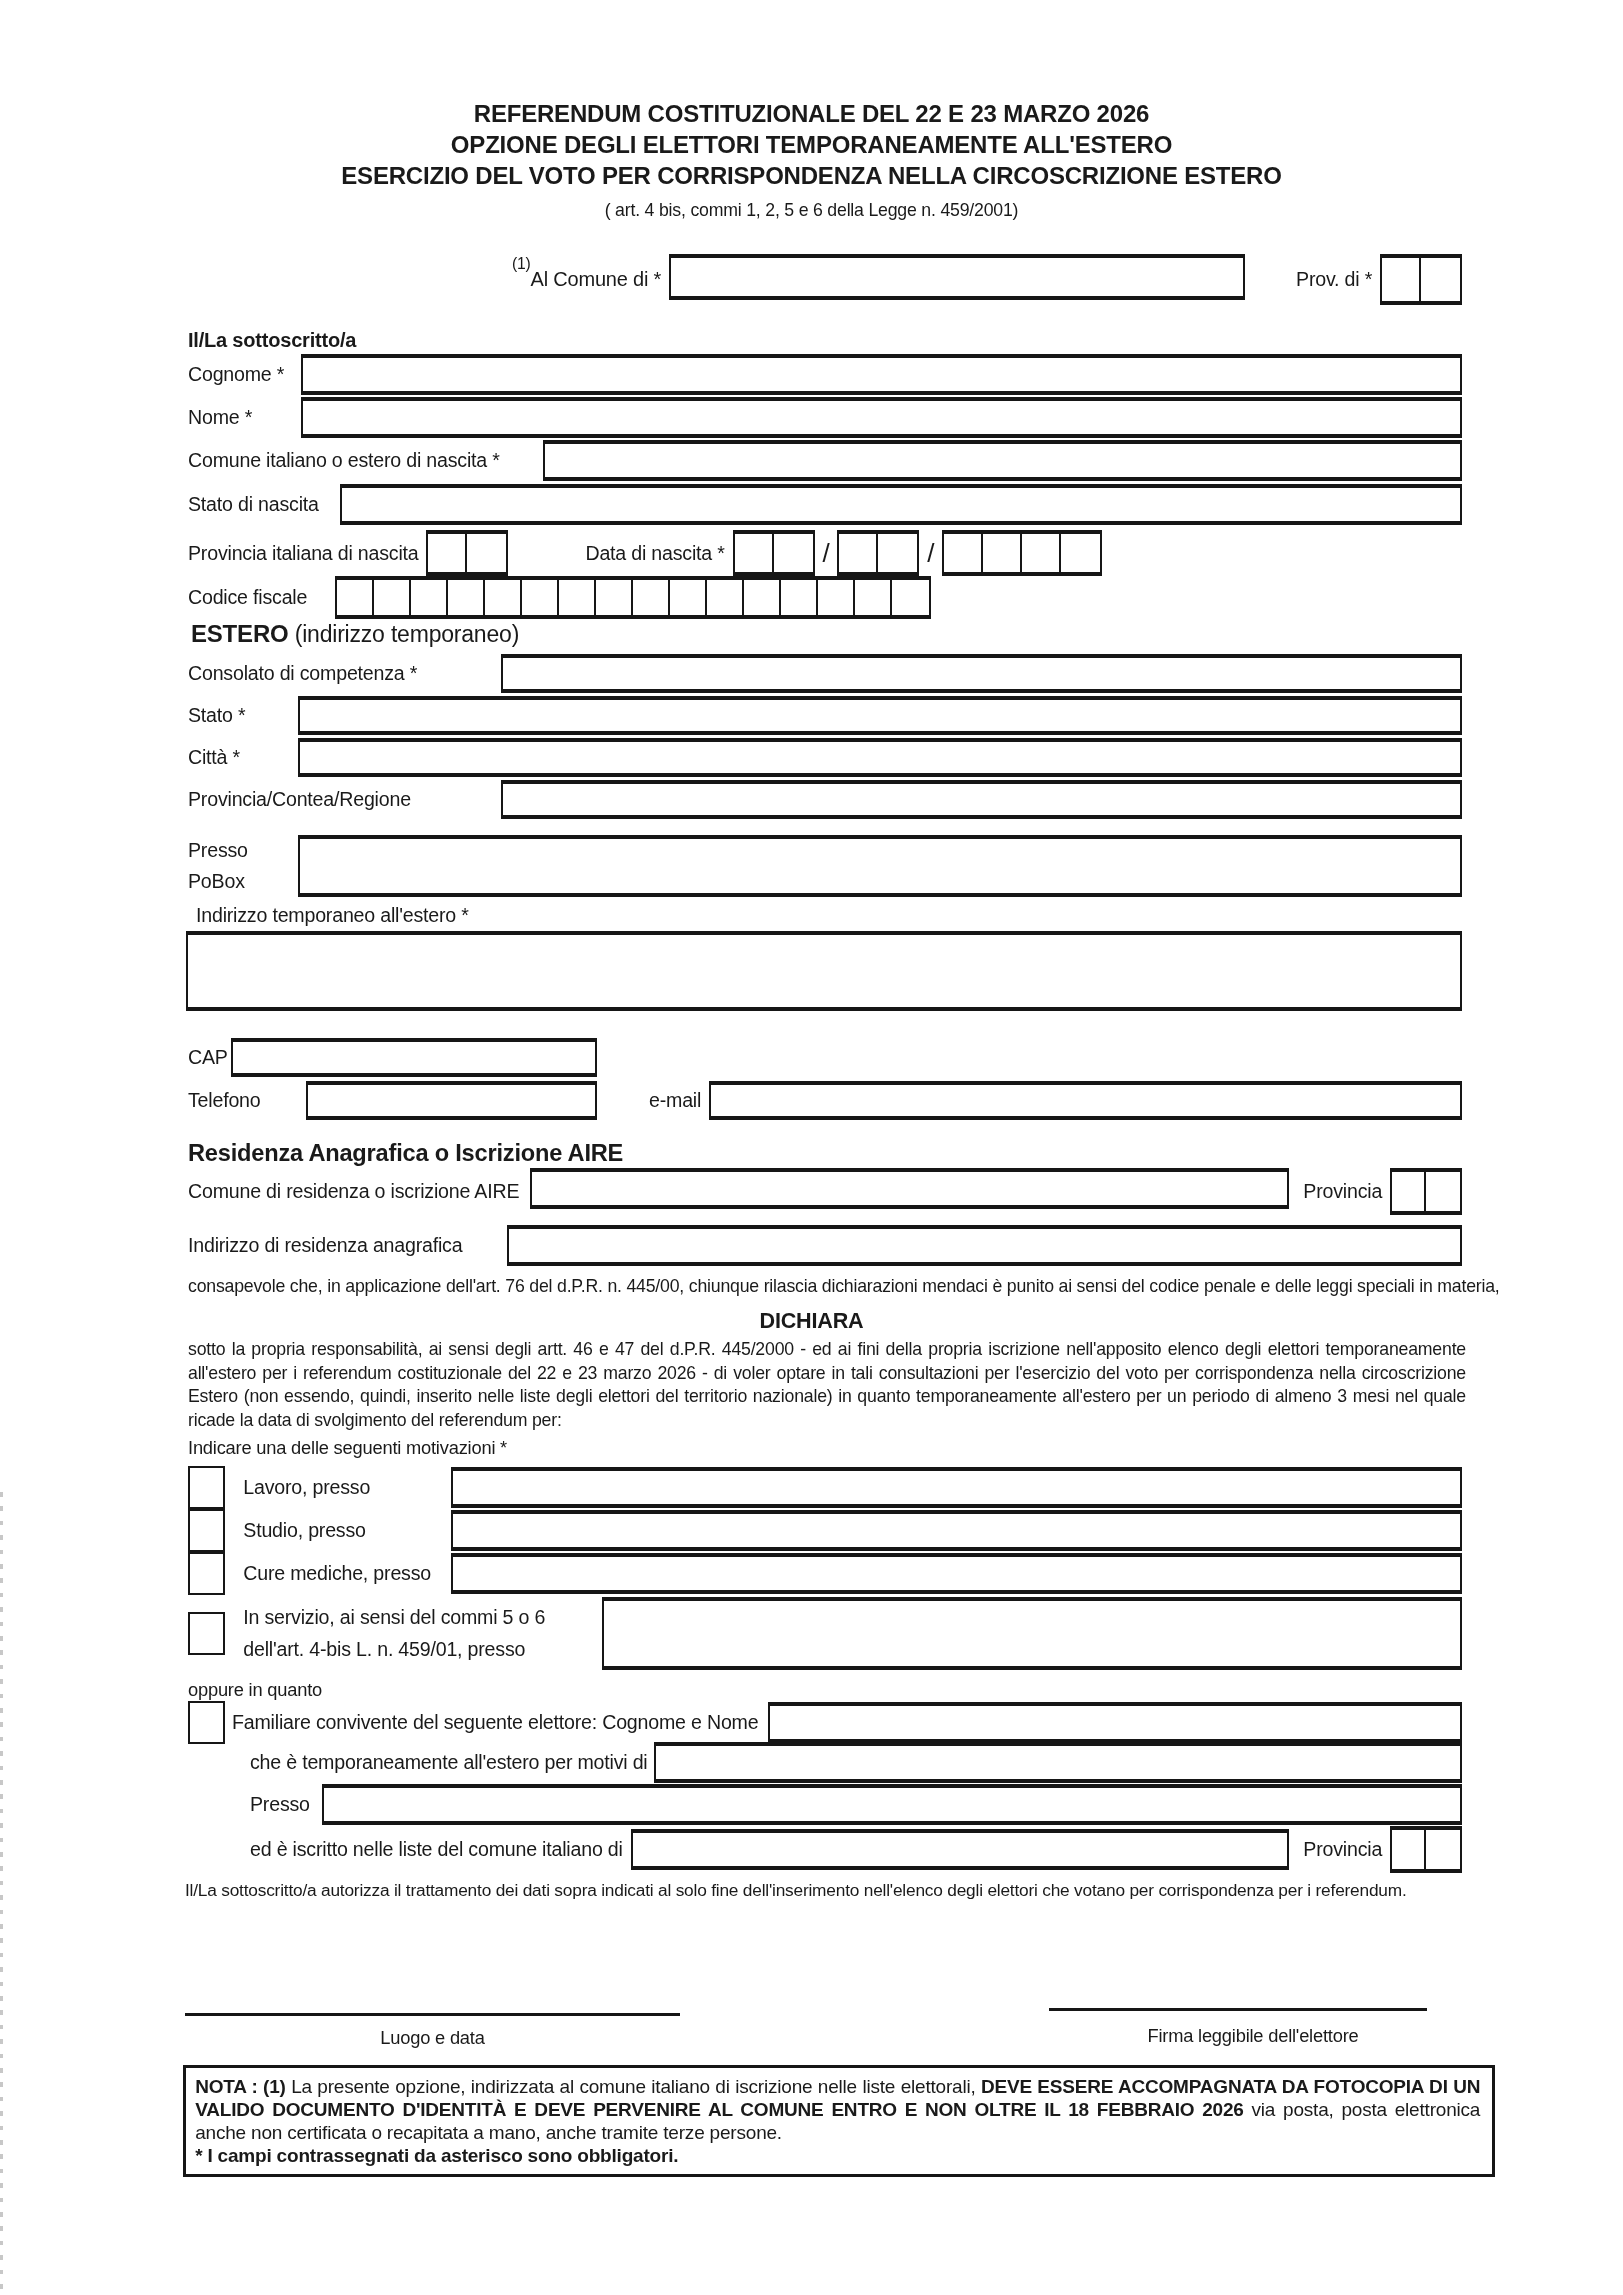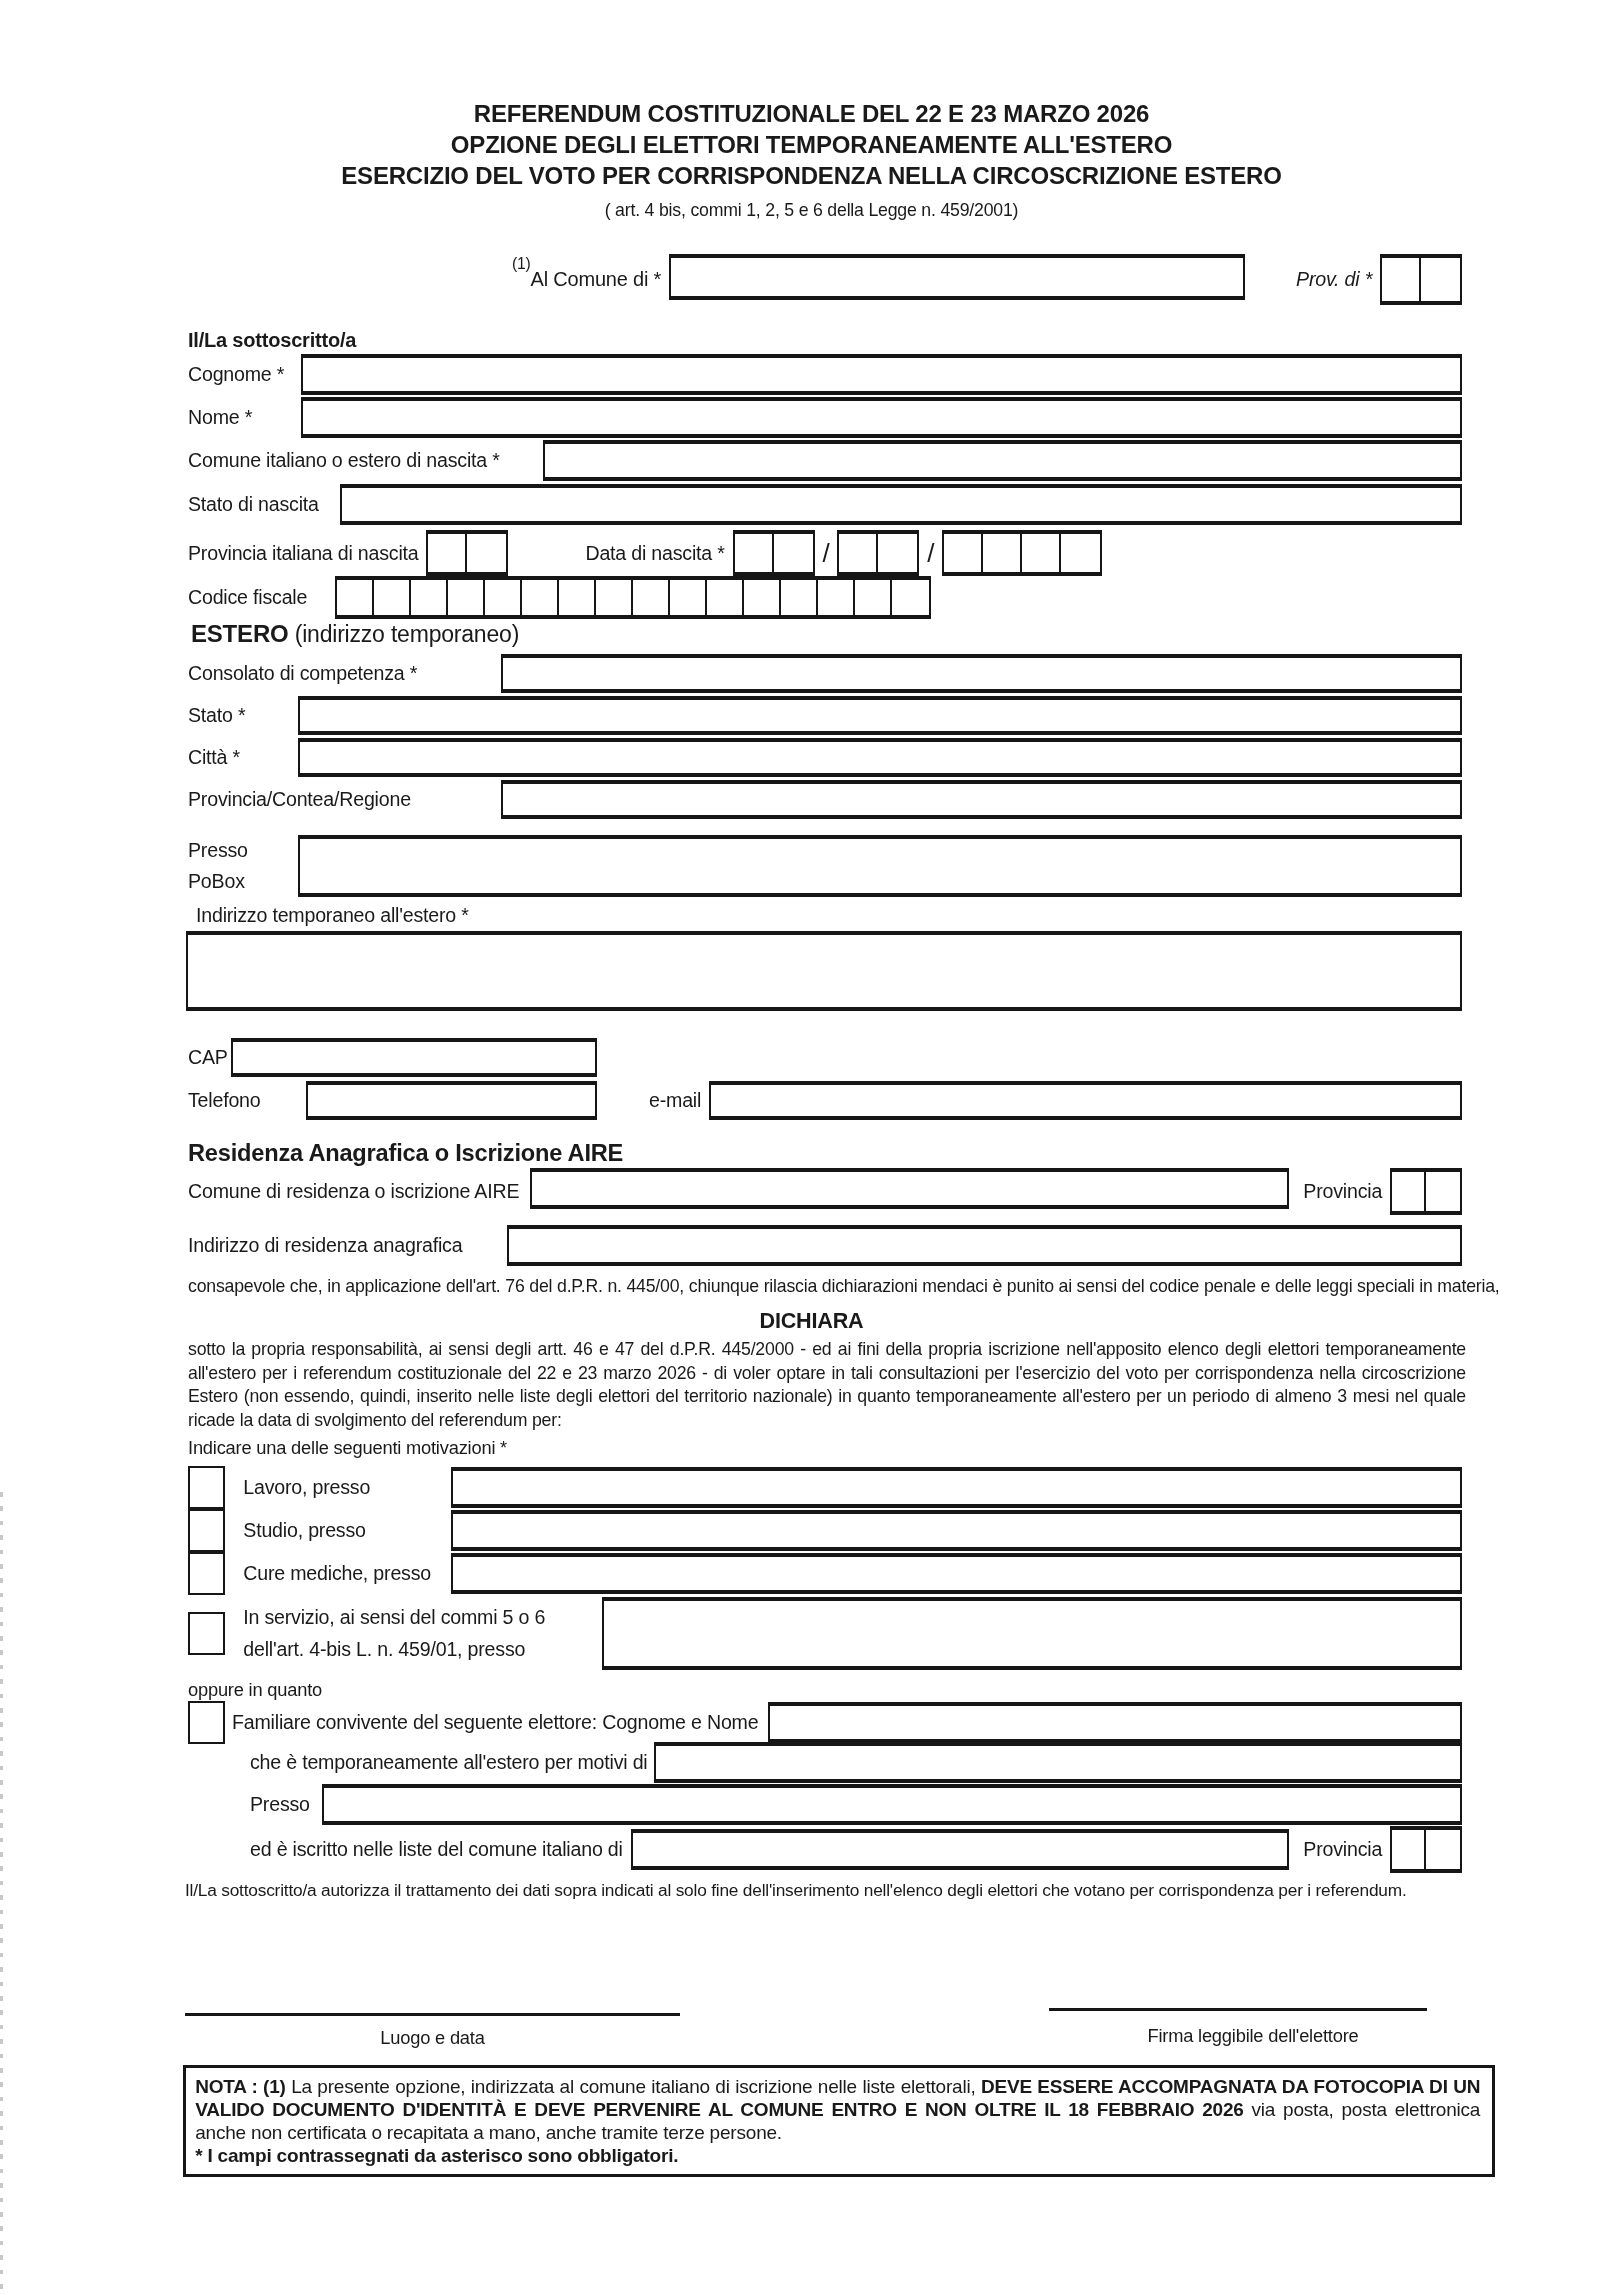--- a/index.html
+++ b/index.html
@@ -64,21 +64,21 @@
     <div class="t">ESERCIZIO DEL VOTO PER CORRISPONDENZA NELLA CIRCOSCRIZIONE ESTERO</div>
     <div class="sub">( art. 4 bis, commi 1, 2, 5 e 6 della Legge n. 459/2001)</div>
   </div>
 
   <div class="row" style="top:254px;left:512px;">
     <div class="lbl" style="font-size:20px;">
       <span style="font-size:15.7px;vertical-align:super;align-self:flex-start;margin-top:1.3px;">(1)</span>
       <span>Al Comune di *</span>
     </div>
     <div class="fbox fixed" style="width:576px;height:46px;"></div>
-    <div class="lbl" style="margin-left:auto;padding-left:13px;font-style:italic;">Prov. di *</div>
+    <div class="lbl" style="margin-left:auto;padding-left:13px;">Prov. di *</div>
     <div class="cells c60" style="height:51px;align-self:center;">
         <div></div>
         <div></div>
       </div>
   </div>
 
   <div class="abs h1" style="top:329px;left:188px;">Il/La sottoscritto/a</div>
 
   <div class="row" style="top:354px;">
     <div class="lbl" style="width:113px;">Cognome *</div>

